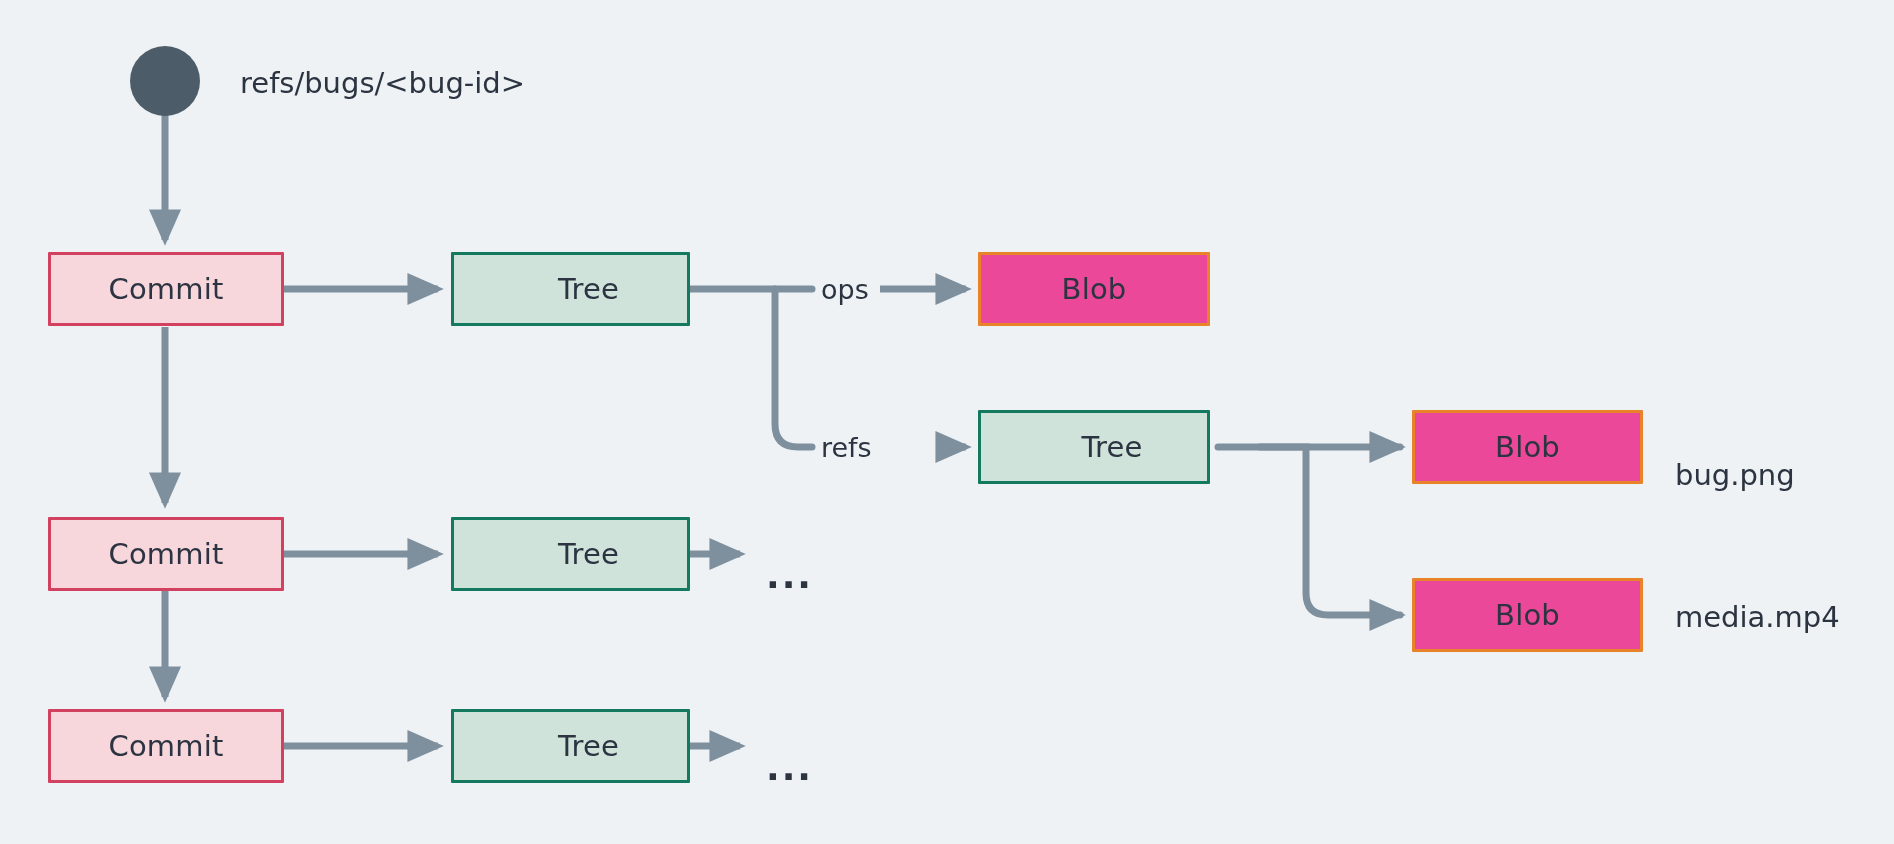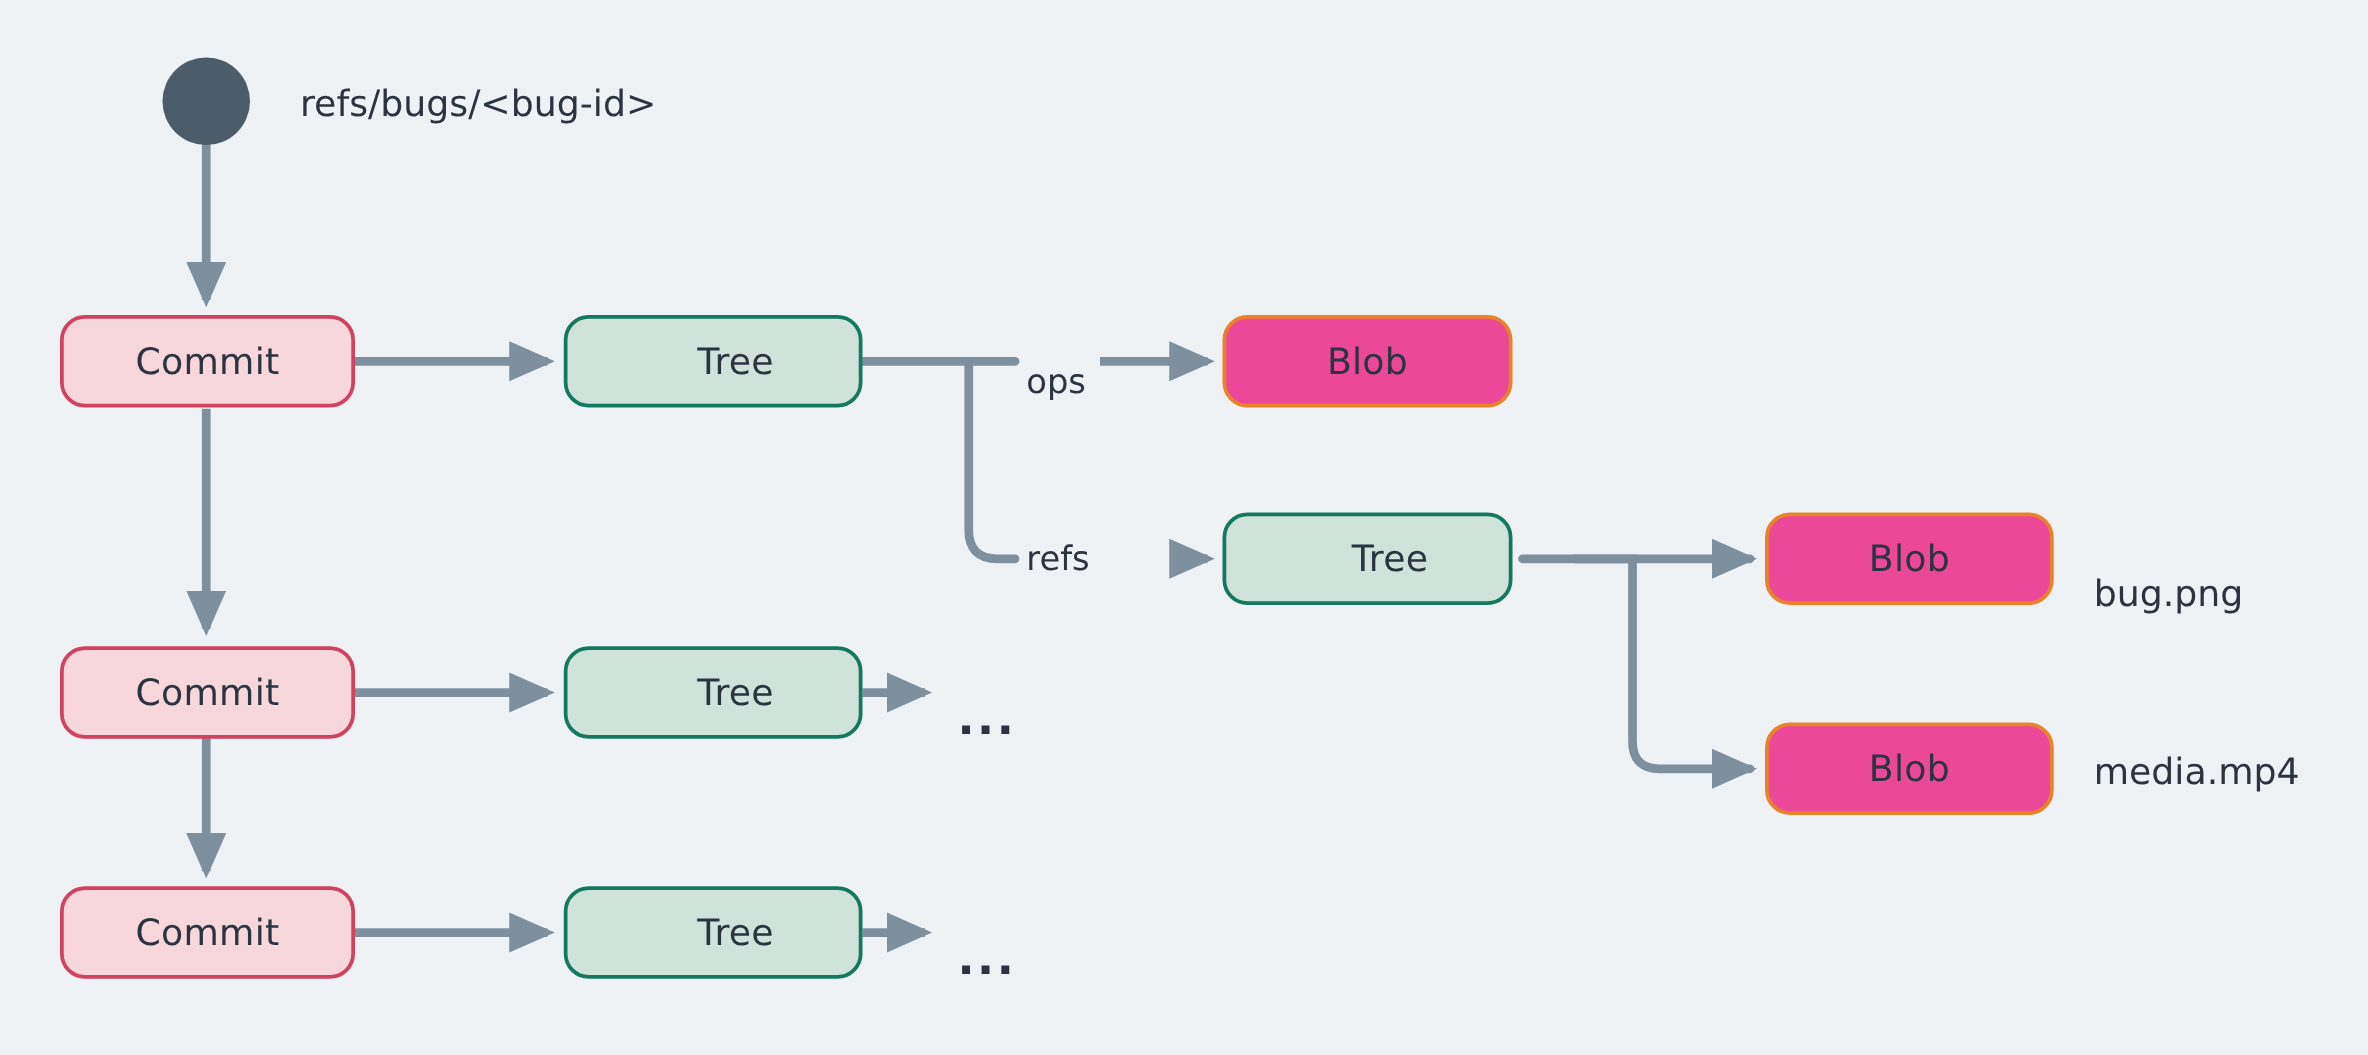--- a/index.html
+++ b/index.html
@@ -21,21 +21,21 @@
     position: absolute;
     left: 0;
     top: 0;
     width: 1894px;
     height: 844px;
     pointer-events: none;
   }
   .node {
     position: absolute;
     box-sizing: border-box;
-    border-radius: 20px;
+    border-radius: 1px;
     border-width: 3px;
     border-style: solid;
     display: flex;
     align-items: center;
     justify-content: center;
     font-size: 29px;
     color: #2b3440;
     letter-spacing: 0.2px;
   }
   .node.commit {
@@ -129,21 +129,21 @@
   <div class="node tree" style="left:451px; top:252px; width:239px; height:74px;">
     <span>Tree</span>
   </div>
   <div class="node tree" style="left:451px; top:517px; width:239px; height:74px;">
     <span>Tree</span>
   </div>
   <div class="node tree" style="left:451px; top:709px; width:239px; height:74px;">
     <span>Tree</span>
   </div>
 
-  <div class="edge-label" style="left:821px; top:290px;">ops</div>
+  <div class="edge-label" style="left:821px; top:274px;">ops</div>
   <div class="edge-label" style="left:821px; top:432px;">refs</div>
 
   <div class="node blob" style="left:978px; top:252px; width:232px; height:74px;">
     <span>Blob</span>
   </div>
 
   <div class="node tree" style="left:978px; top:410px; width:232px; height:74px;">
     <span>Tree</span>
   </div>
 

